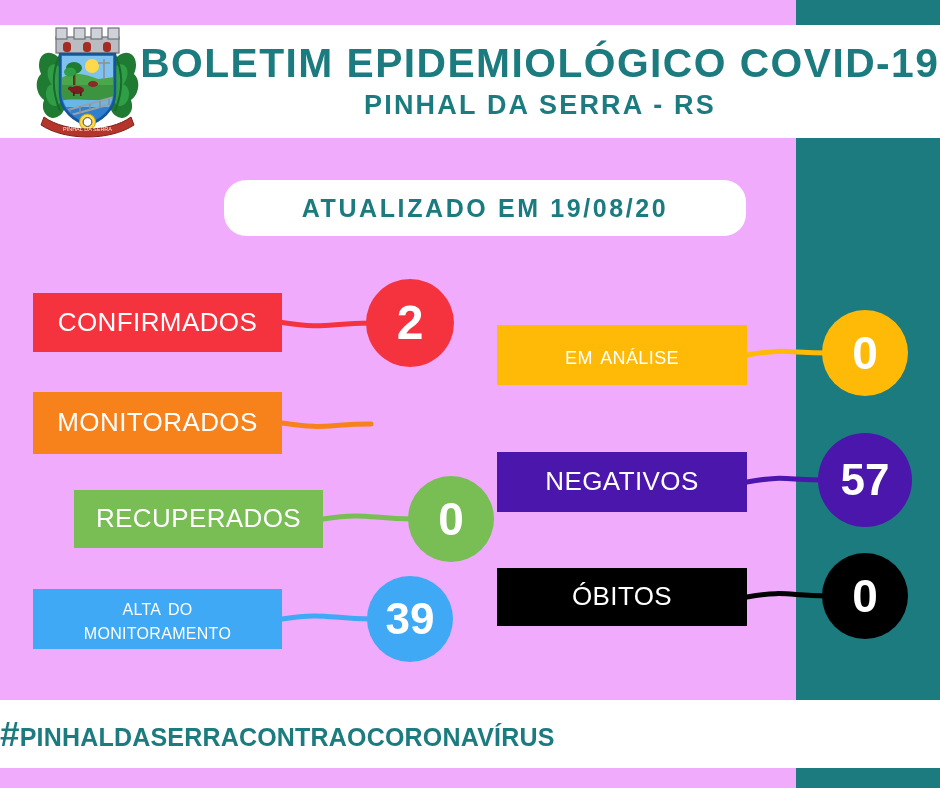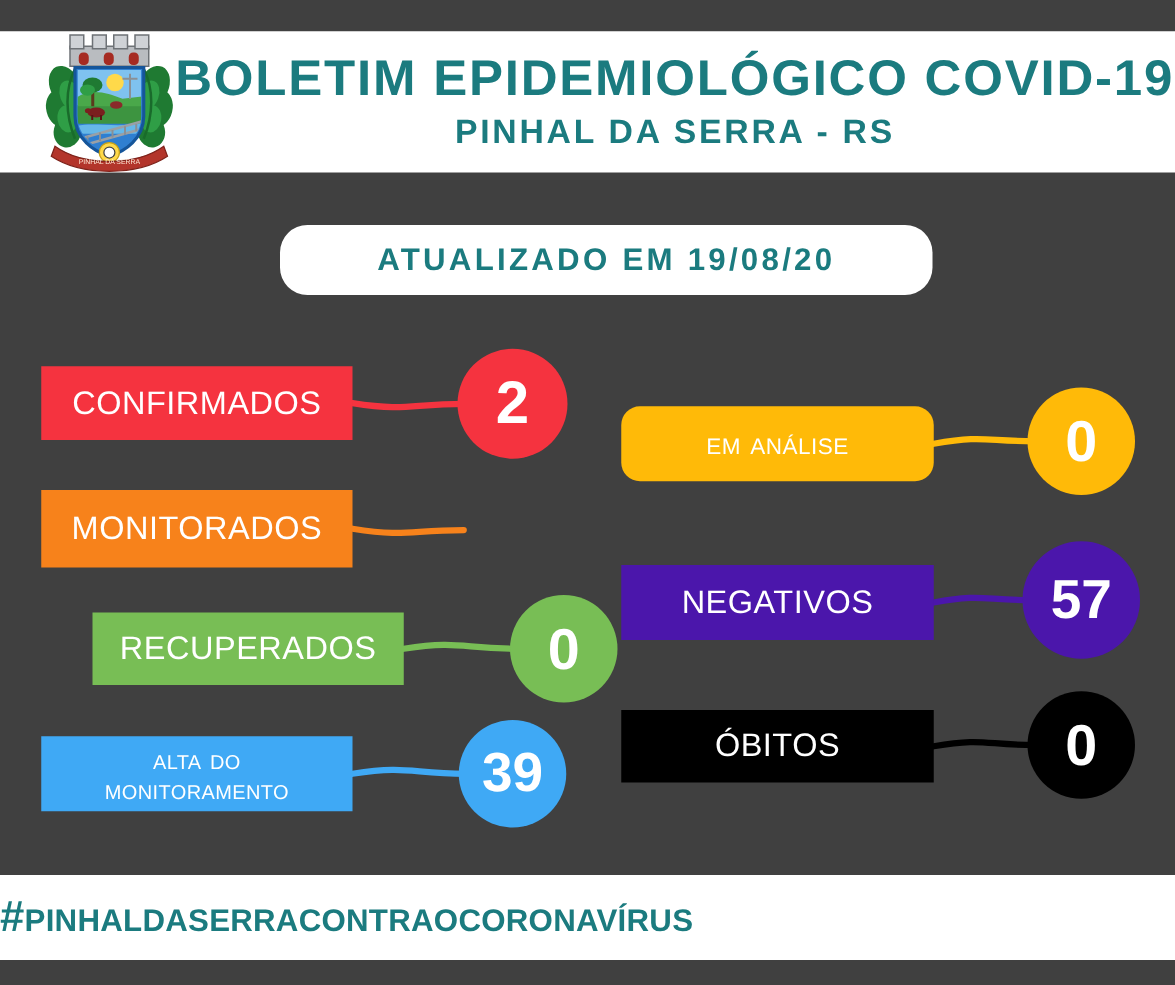--- a/index.html
+++ b/index.html
@@ -7,22 +7,22 @@
 
   html, body {
     width:940px; height:788px;
     overflow:hidden;
     background:#1b7b7f;
     font-family:"Liberation Sans", sans-serif;
   }
 
   #poster {
     position:relative;
-    width:940px; height:788px;
-    background:#404040;
+    width:796px; height:788px;
+    background:#f0abfc;
   }
 
   
   #header-band {
     position:absolute;
     left:0; top:25px;
     width:940px; height:113px;
     background:#ffffff;
     display:flex;
     align-items:center;
@@ -300,21 +300,21 @@
 monitoramento</span>
         </div>
         <div class="stat-circle" style="left: 367px; top: 12px; width: 86px; height: 86px; background: rgb(63, 169, 245); justify-content: center;">
           <span class="stat-circle-text" style="font-size: 44px;">39</span>
         </div>
       </div>
       <div class="stat-row right" style="top: 300px;">
         <svg class="connector" viewBox="0 0 470 110">
           <path d="M277 55 C317.5 48,317.5 53,358 53" stroke="#ffba08" stroke-width="5" fill="none" stroke-linecap="round"></path>
         </svg>
-        <div class="stat-label-box" style="top: 25px; height: 60px; background: rgb(255, 186, 8); border-radius: 15px;">
+        <div class="stat-label-box" style="top: 25px; height: 60px; background: rgb(255, 186, 8);">
           <span class="stat-label-text lbl-sc">Em análise</span>
         </div>
         <div class="stat-circle" style="left: 352px; top: 10px; width: 86px; height: 86px; background: rgb(255, 186, 8);">
           <span class="stat-circle-text" style="font-size: 46px;">0</span>
         </div>
       </div>
       <div class="stat-row right" style="top: 427px;">
         <svg class="connector" viewBox="0 0 470 110">
           <path d="M277 55 C315.5 48,315.5 53,354 53" stroke="#4b16ab" stroke-width="5" fill="none" stroke-linecap="round"></path>
         </svg>

